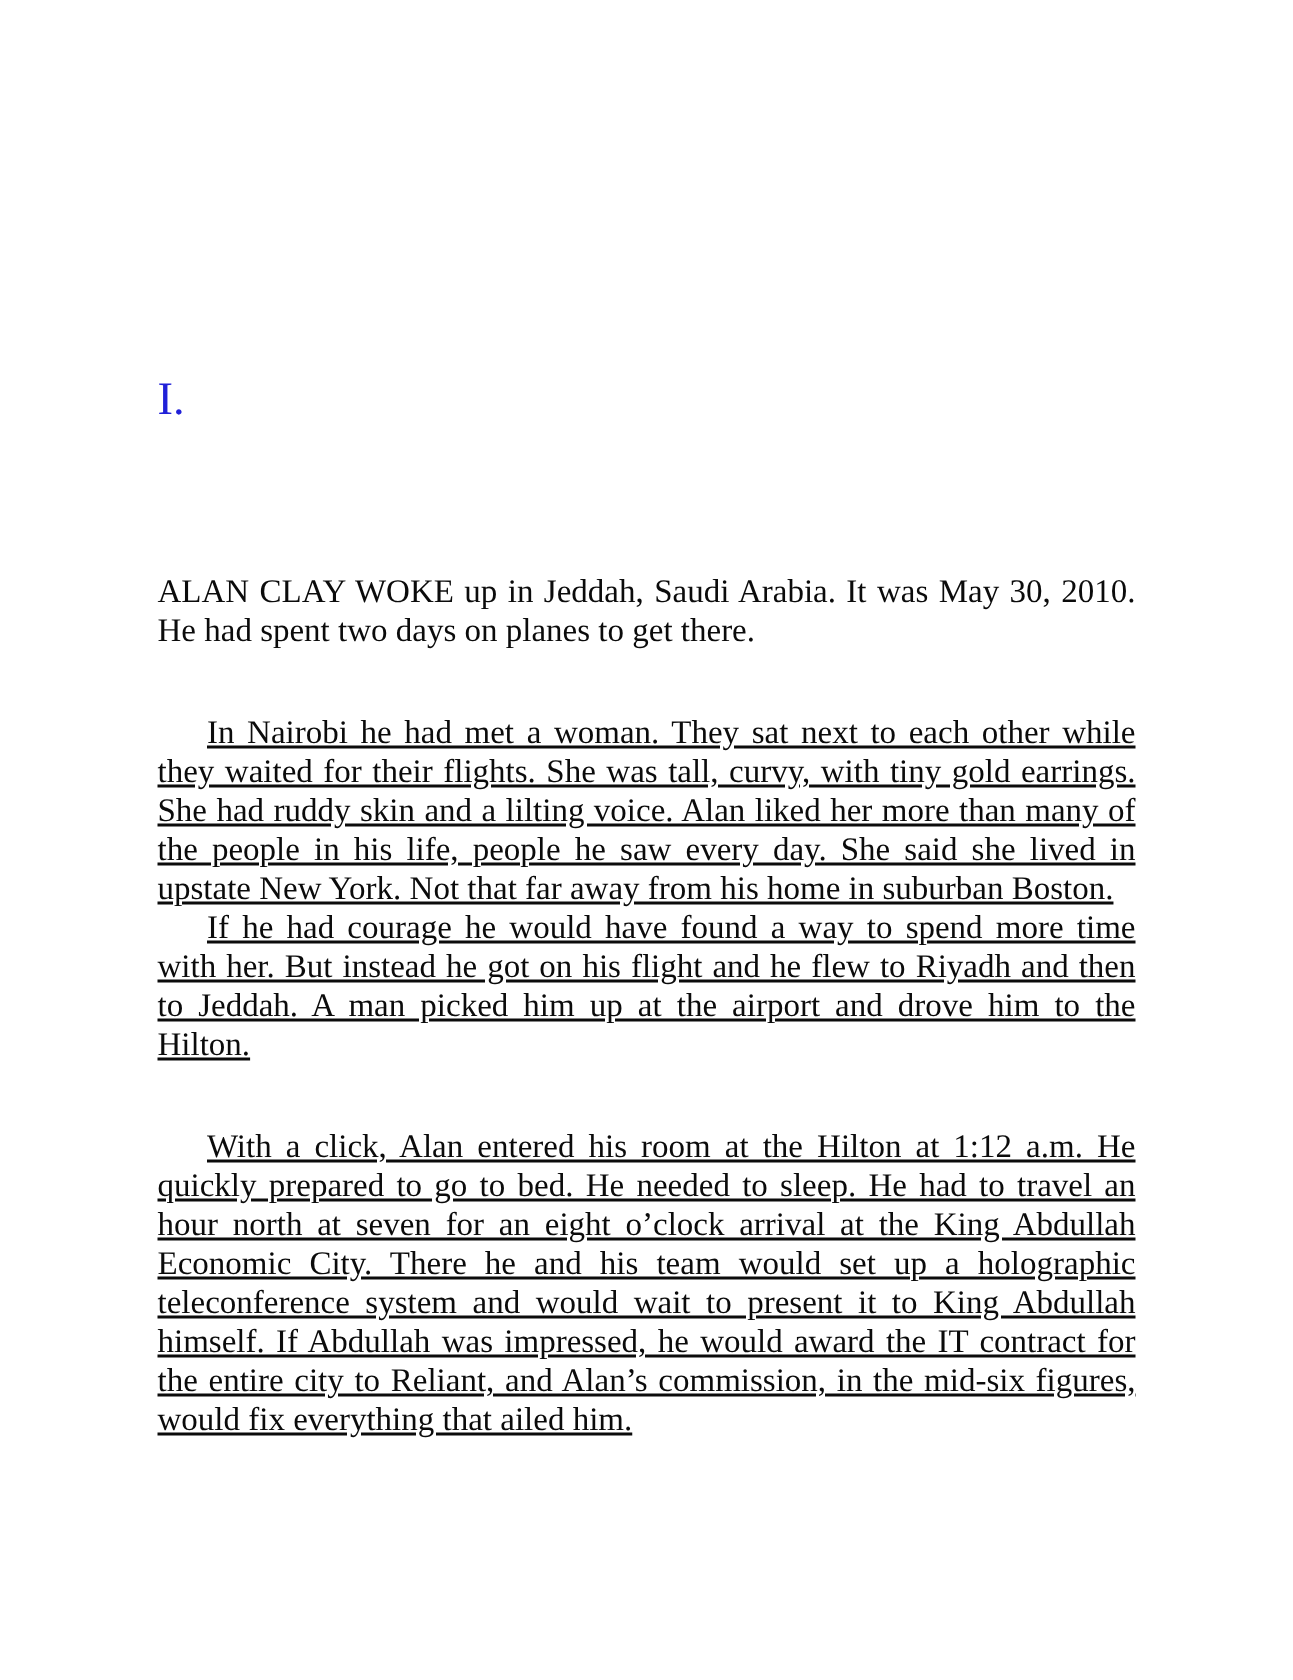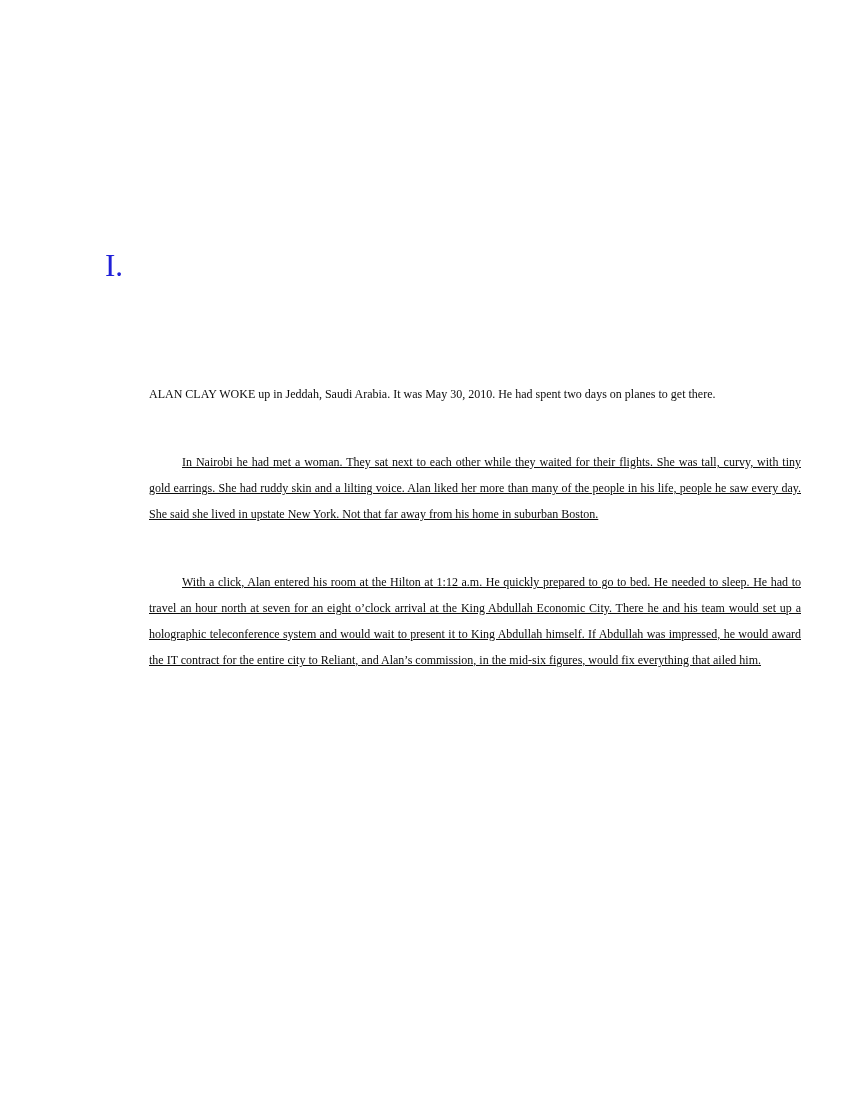--- a/index.html
+++ b/index.html
@@ -27,25 +27,24 @@
     font-family: "Liberation Serif", serif;
     font-weight: normal;
     font-size: 31px;
     line-height: 36px;
   }
   .text-block {
     position: absolute;
     left: 105px;
     top: 381px;
     width: 652px;
-    font-size: 12px;
+    font-size: 22px;
     line-height: 26px;
     text-align: justify;
     text-justify: inter-word;
-    margin-left: 44px;
   }
   .para {
     margin: 0;
     padding: 0;
   }
   .para.indent {
     text-indent: 33px;
     text-decoration: underline;
   }
   .para.gap-before {
@@ -54,15 +53,16 @@
 </style>
 </head>
 <body style="background: rgb(255, 255, 255);">
 
 <div class="page">
   <h1 class="chapter-heading" style="color: rgb(32, 32, 216);">I.</h1>
 
   <div class="text-block" style="color: rgb(11, 11, 11);">
     <p class="para">ALAN CLAY WOKE up in Jeddah, Saudi Arabia. It was May 30, 2010. He had spent two days on planes to get there.</p>
     <p class="para indent gap-before">In Nairobi he had met a woman. They sat next to each other while they waited for their flights. She was tall, curvy, with tiny gold earrings. She had ruddy skin and a lilting voice. Alan liked her more than many of the people in his life, people he saw every day. She said she lived in upstate New York. Not that far away from his home in suburban Boston.</p>
+    <p class="para indent">If he had courage he would have found a way to spend more time with her. But instead he got on his flight and he flew to Riyadh and then to Jeddah. A man picked him up at the airport and drove him to the Hilton.</p>
     <p class="para indent gap-before">With a click, Alan entered his room at the Hilton at 1:12 a.m. He quickly prepared to go to bed. He needed to sleep. He had to travel an hour north at seven for an eight o’clock arrival at the King Abdullah Economic City. There he and his team would set up a holographic teleconference system and would wait to present it to King Abdullah himself. If Abdullah was impressed, he would award the IT contract for the entire city to Reliant, and Alan’s commission, in the mid-six figures, would fix everything that ailed him.</p>
   </div>
 </div>
 
 </body></html>

